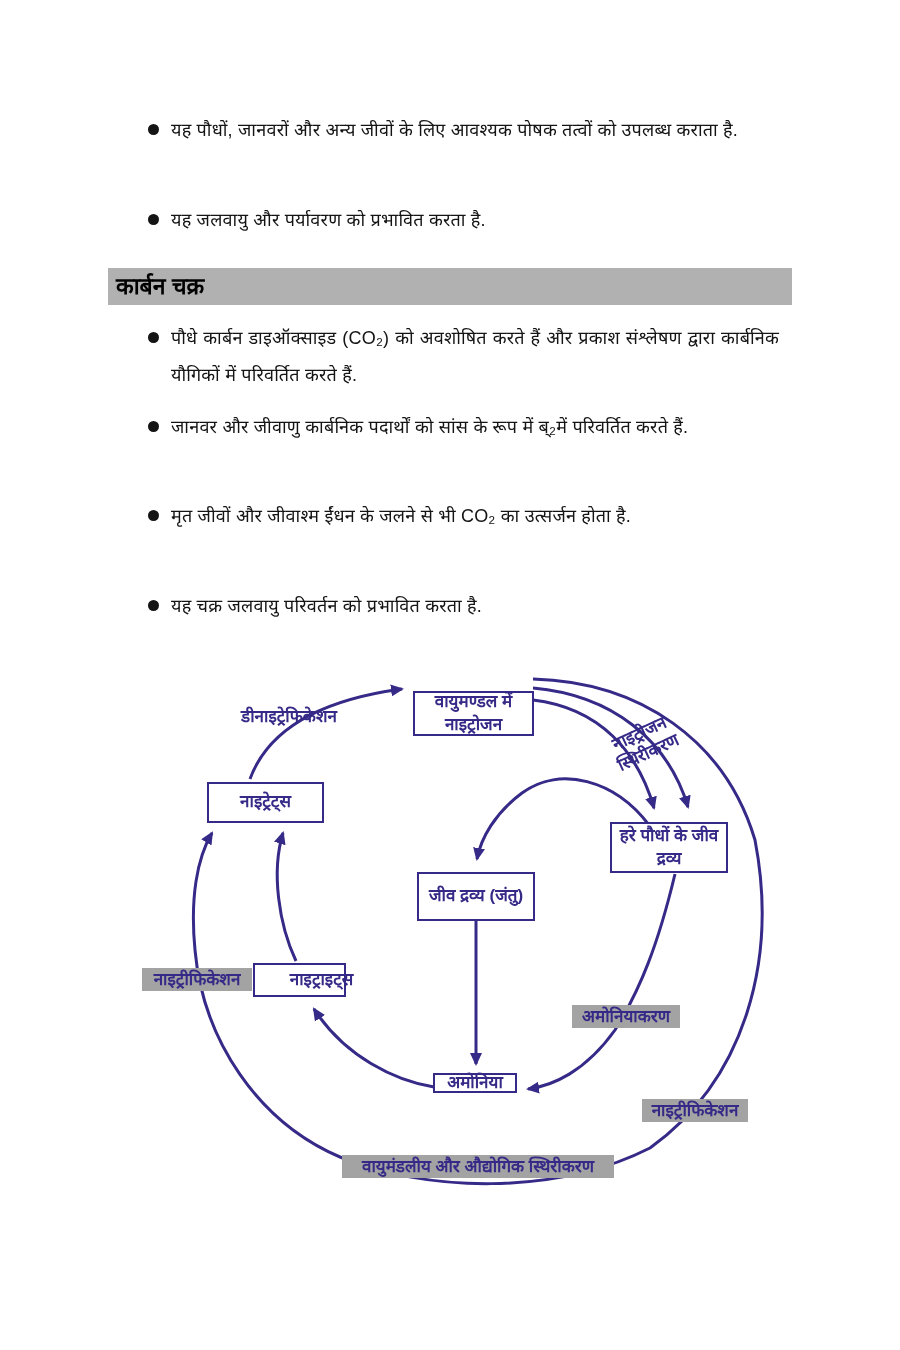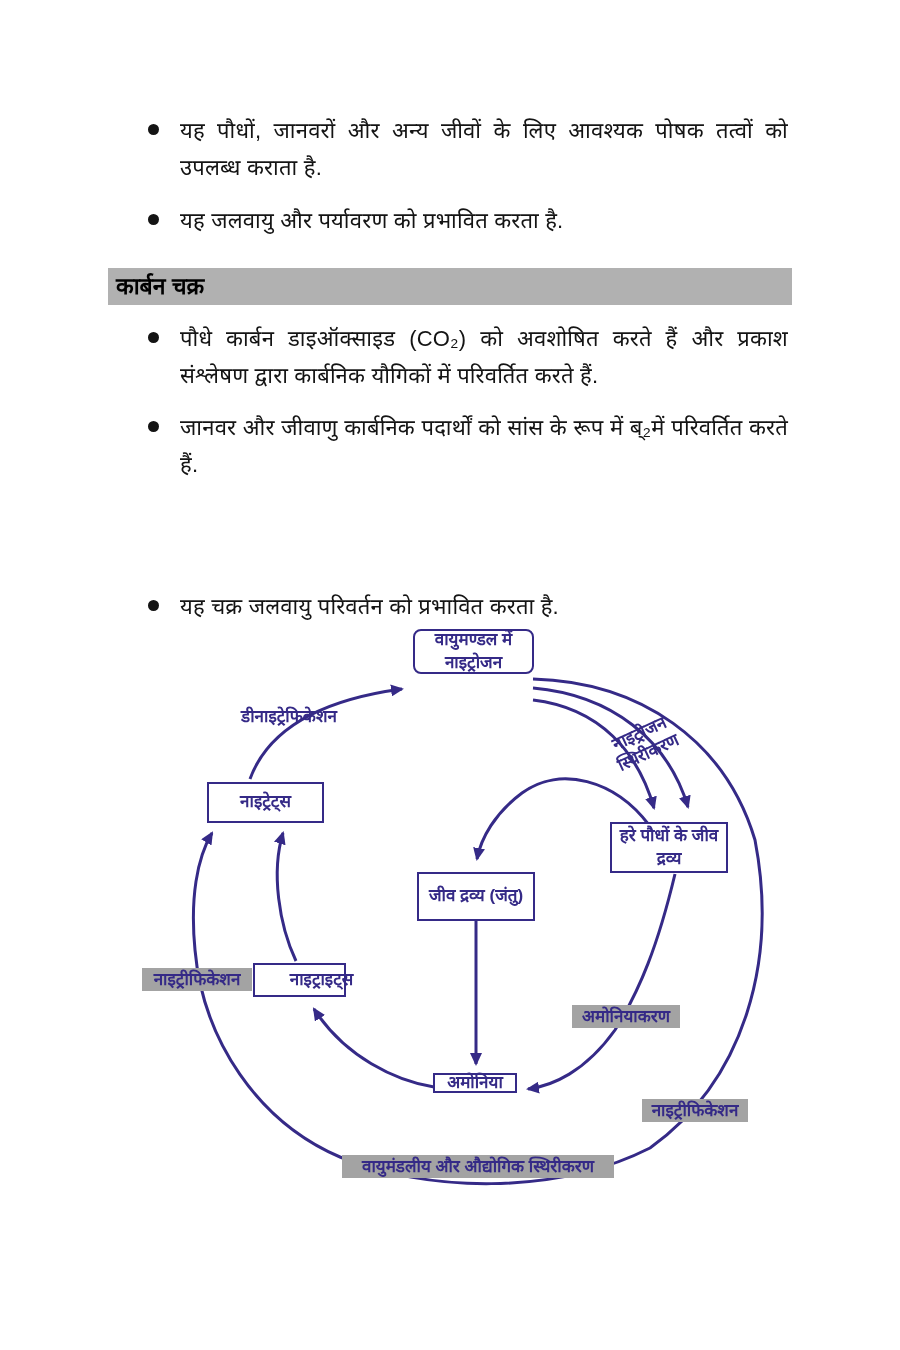--- a/index.html
+++ b/index.html
@@ -7,22 +7,22 @@
   body {
     width:900px; height:1350px; position:relative;
     font-family:"Liberation Sans", sans-serif; color:#111111;
   }
   .page { position:absolute; left:0; top:0; width:900px; height:1350px; background:#ffffff; overflow:hidden; }
 
   
   .bullet-item { position:absolute; left:148px; width:660px; display:flex; }
   .dot { width:11px; height:11px; border-radius:50%; background:#141414; margin-top:12px; flex:none; }
   .btext {
-    margin-left:21px; width:608px;
-    font-size:22px; line-height:37px; letter-spacing:0.2px;
+    margin-left:12px; width:608px;
+    font-size:18px; line-height:37px; letter-spacing:0.2px;
     text-align:justify; color:#141414;
   }
 
   
   .section-header {
     position:absolute; left:108px; top:268px; width:684px; height:37px;
     background:#b1b1b1; color:#000000;
     font-size:23px; font-weight:bold; line-height:36px; padding-left:8px;
   }
 
@@ -67,20 +67,24 @@
   </div>
 
   <div class="bullet-item" style="top:320px">
     <span class="dot"></span>
     <div class="btext">पौधे कार्बन डाइऑक्साइड (CO₂) को अवशोषित करते हैं और प्रकाश संश्लेषण द्वारा कार्बनिक यौगिकों में परिवर्तित करते हैं.</div>
   </div>
   <div class="bullet-item" style="top:409px">
     <span class="dot"></span>
     <div class="btext">जानवर और जीवाणु कार्बनिक पदार्थों को सांस के रूप में ब्₂में परिवर्तित करते हैं.</div>
   </div>
+  <div class="bullet-item" style="top:498px">
+    <span class="dot"></span>
+    <div class="btext">मृत जीवों और जीवाश्म ईंधन के जलने से भी CO₂ का उत्सर्जन होता है.</div>
+  </div>
   <div class="bullet-item" style="top:588px">
     <span class="dot"></span>
     <div class="btext">यह चक्र जलवायु परिवर्तन को प्रभावित करता है.</div>
   </div>
 
   <div>
     <svg class="dsvg" width="900" height="1350" viewBox="0 0 900 1350">
       <defs>
         <marker id="arw" markerWidth="14" markerHeight="12" refX="11" refY="6" orient="auto" markerUnits="userSpaceOnUse">
           <path d="M0,0 L13,6 L0,12 Z" fill="#352a87"></path>
@@ -100,21 +104,21 @@
         <path d="M 476 921 L 476 1064" marker-end="url(#arw)"></path>
 
         <path d="M 675 874 C 658 945, 640 990, 615 1030 C 585 1072, 552 1086, 528 1089" marker-end="url(#arw)"></path>
 
         <path d="M 434 1087 C 396 1081, 345 1057, 314 1009" marker-end="url(#arw)"></path>
 
         <path d="M 296 961 C 279 925, 271 872, 283 833" marker-end="url(#arw)"></path>
       </g>
     </svg>
 
-    <div class="dbox" style="left:413px; top:629px; width:121px; height:45px;border-radius:8px;">वायुमण्डल में नाइट्रोजन</div>
+    <div class="dbox" style="left:413px; top:691px; width:121px; height:45px;">वायुमण्डल में नाइट्रोजन</div>
     <div class="dbox" style="left:207px; top:782px; width:117px; height:41px;">नाइट्रेट्स</div>
     <div class="dbox" style="left:610px; top:822px; width:118px; height:51px;">हरे पौधों के जीव द्रव्य</div>
     <div class="dbox" style="left:417px; top:872px; width:118px; height:49px;text-align:center;">जीव द्रव्य (जंतु)</div>
     <div class="dbox" style="left:253px; top:963px; width:93px; height:34px;padding-left:48px;">नाइट्राइट्स</div>
     <div class="dbox" style="left:433px; top:1073px; width:84px; height:20px;">अमोनिया</div>
 
     <div class="dlabel" style="left:222px; top:706px; width:134px;">डीनाइट्रेफिकेशन</div>
     <div class="dlabel rot" style="left:592px; top:722px; width:104px;">नाइट्रोजन स्थिरीकरण</div>
     <div class="dlabel whitebg" style="left:142px; top:968px; width:110px;">नाइट्रीफिकेशन</div>
     <div class="dlabel whitebg" style="left:572px; top:1005px; width:108px;">अमोनियाकरण</div>

